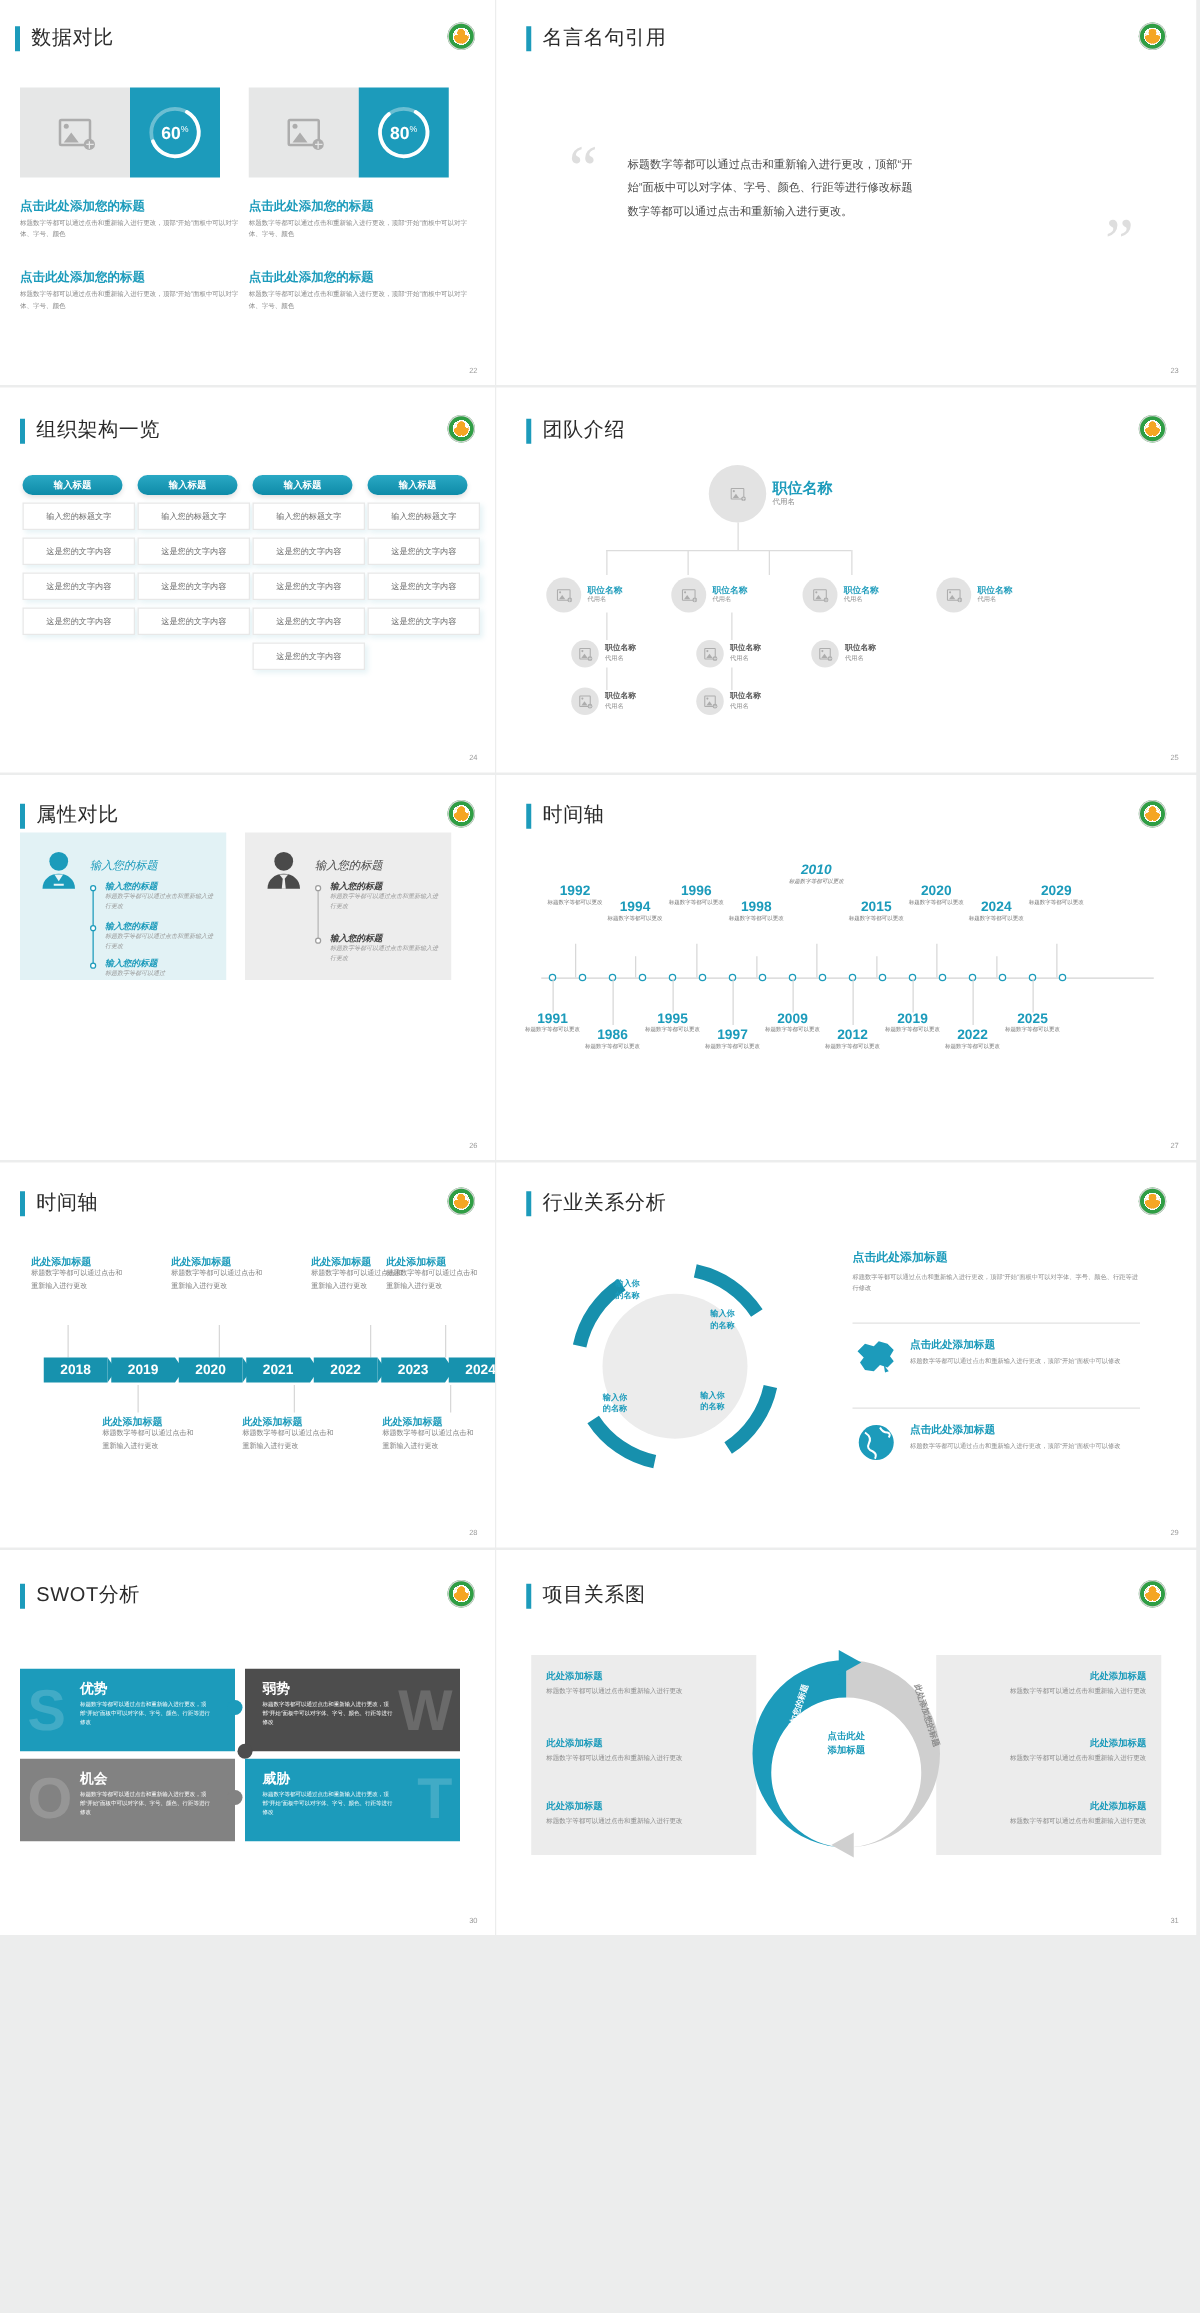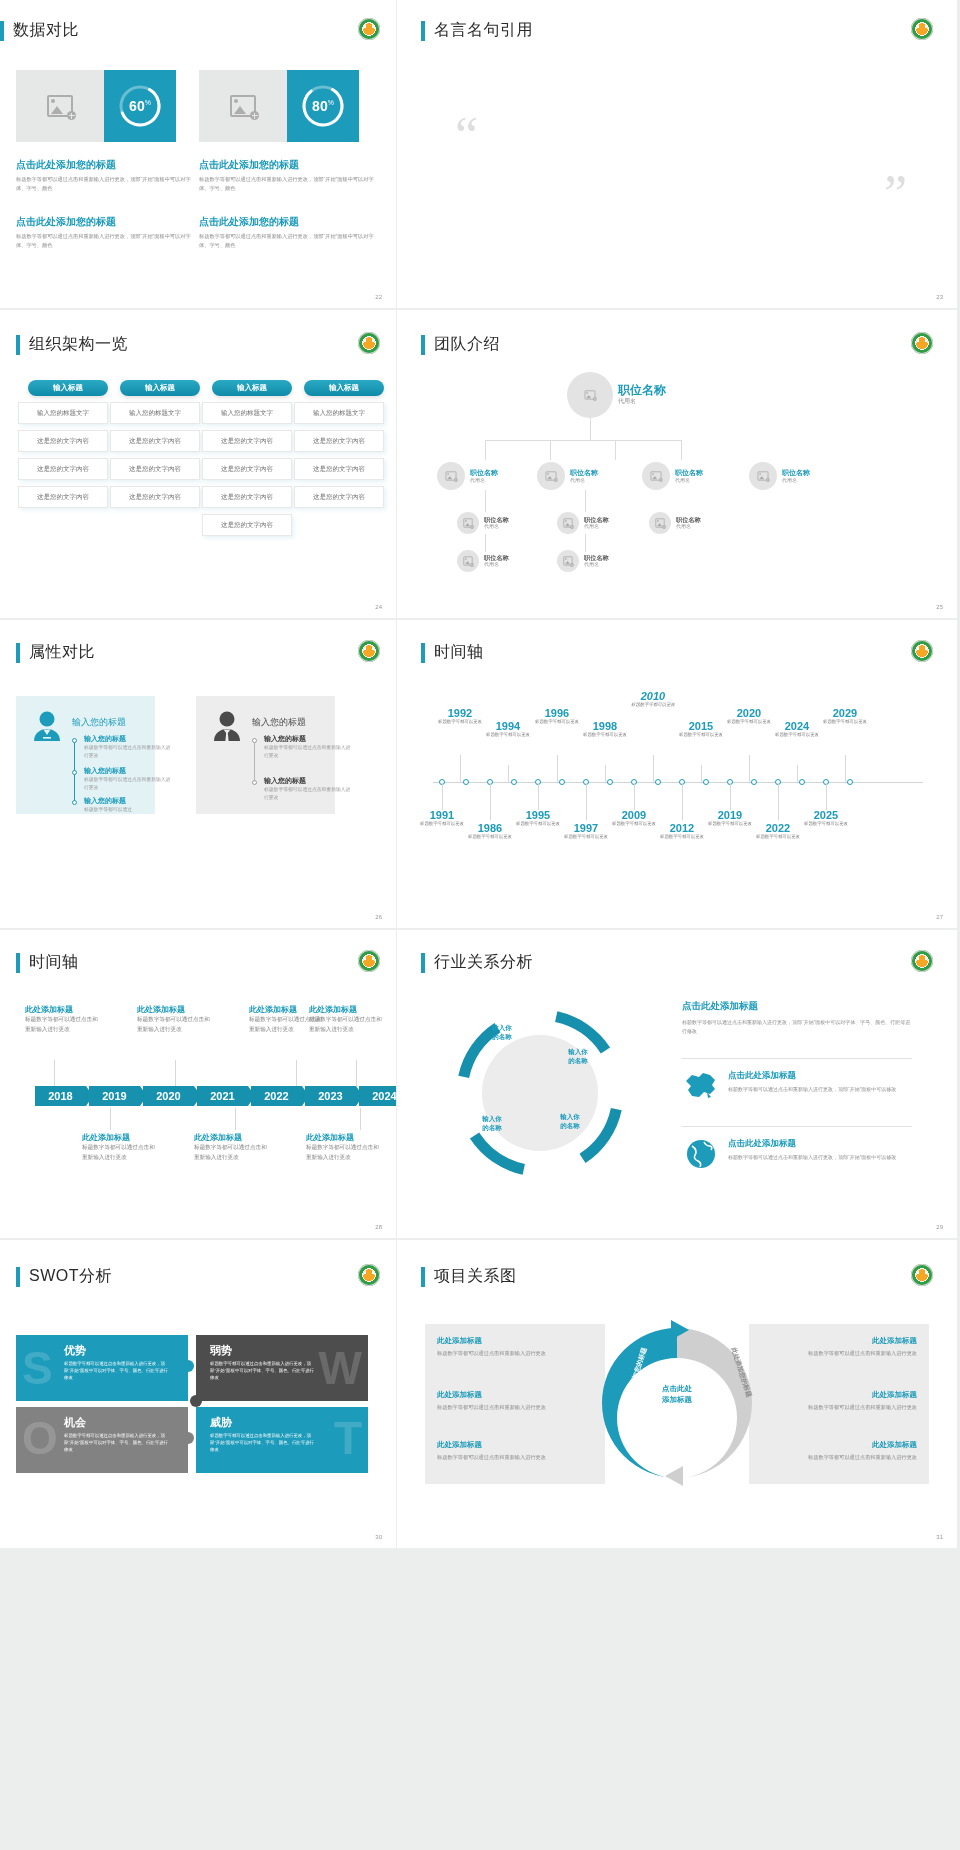--- a/index.html
+++ b/index.html
@@ -78,34 +78,34 @@
     color:#fff;font-size:7.5px;font-weight:bold;
     display:flex;align-items:center;justify-content:center;
     box-shadow:0 2px 4px rgba(0,0,0,.12);
   }
   .cell{
     width:90px;height:22px;background:#fff;border:1px solid #e8e8e8;
     display:flex;align-items:center;justify-content:center;
     font-size:6.5px;color:#6d6d6d;
     box-shadow:2px 2px 4px rgba(120,190,205,.18);
   }
-  .col{position:absolute;display:flex;flex-direction:column;align-items:flex-end;gap:6px;}
+  .col{position:absolute;display:flex;flex-direction:column;align-items:flex-start;gap:6px;}
 
   
   .avatar{border-radius:50%;background:#e3e3e3;display:flex;align-items:center;justify-content:center;}
   .avatar .imgicon{transform:scale(.42);}
   .role{font-size:9px;font-weight:bold;color:#1c9bbb;line-height:1.1;}
   .role.sm{font-size:7px;}
   .role.xs{font-size:6.2px;}
   .sub{font-size:5px;color:#8b8b8b;}
   .node{position:absolute;display:flex;align-items:center;gap:5px;}
   .lineh,.linev{position:absolute;background:#dcdcdc;}
 
   
-  .panel{position:absolute;top:76px;width:139px;height:118px;}
+  .panel{position:absolute;top:46px;width:165px;height:118px;font-style:italic;}
   .panel.a{background:#e2f2f5;left:16px;}
   .panel.b{background:#ededed;left:196px;}
   .ptitle{font-size:9px;}
   .pstep-t{font-size:7px;font-weight:bold;}
   .pstep-p{font-size:4.8px;color:#9a9a9a;line-height:1.6;}
   .dotline{position:absolute;width:1px;}
   .odot{width:5px;height:5px;border-radius:50%;border:1px solid currentColor;background:#fff;position:absolute;}
 
   
   .yr{font-size:11px;font-weight:bold;color:#1c9bbb;line-height:1;}
@@ -157,21 +157,21 @@
     display:flex;align-items:center;justify-content:center;text-align:center;
     font-size:7.5px;font-weight:bold;color:#1c9bbb;line-height:1.5;
   }
 </style>
 </head>
 <body>
 
 <div class="grid">
 
   <div class="slide left">
-    <div class="title-wrap" style="left:0;top:20px;">
+    <div class="title-wrap" style="left:12px;top:20px;">
       <div class="title-bar"></div>
       <div class="title-txt">数据对比</div>
     </div>
     <div class="logo" style="right:16px;top:18px;"></div>
 
     <div class="s22-card" style="left:16px;">
       <div class="s22-ph">
         <div class="imgicon">
           <div class="fr"></div>
             <div class="mt"></div>
@@ -234,20 +234,21 @@
 
   <div class="slide right">
     <div class="title-wrap" style="left:24px;top:20px;">
       <div class="title-bar"></div>
       <div class="title-txt">名言名句引用</div>
     </div>
     <div class="logo" style="right:24px;top:18px;"></div>
 
     <div class="qmark" style="left:58px;top:110px;">“</div>
     <div class="qmark" style="right:50px;top:168px;">”</div>
+    <div class="quote-body">标题数字等都可以通过点击和重新输入进行更改，顶部“开始”面板中可以对字体、字号、颜色、行距等进行修改标题数字等都可以通过点击和重新输入进行更改。</div>
 
     <div class="pgnum">23</div>
   </div>
 
   <div class="gaprow"></div>
 
   <div class="slide left">
     <div class="title-wrap" style="left:16px;top:24px;">
       <div class="title-bar"></div>
       <div class="title-txt">组织架构一览</div>

